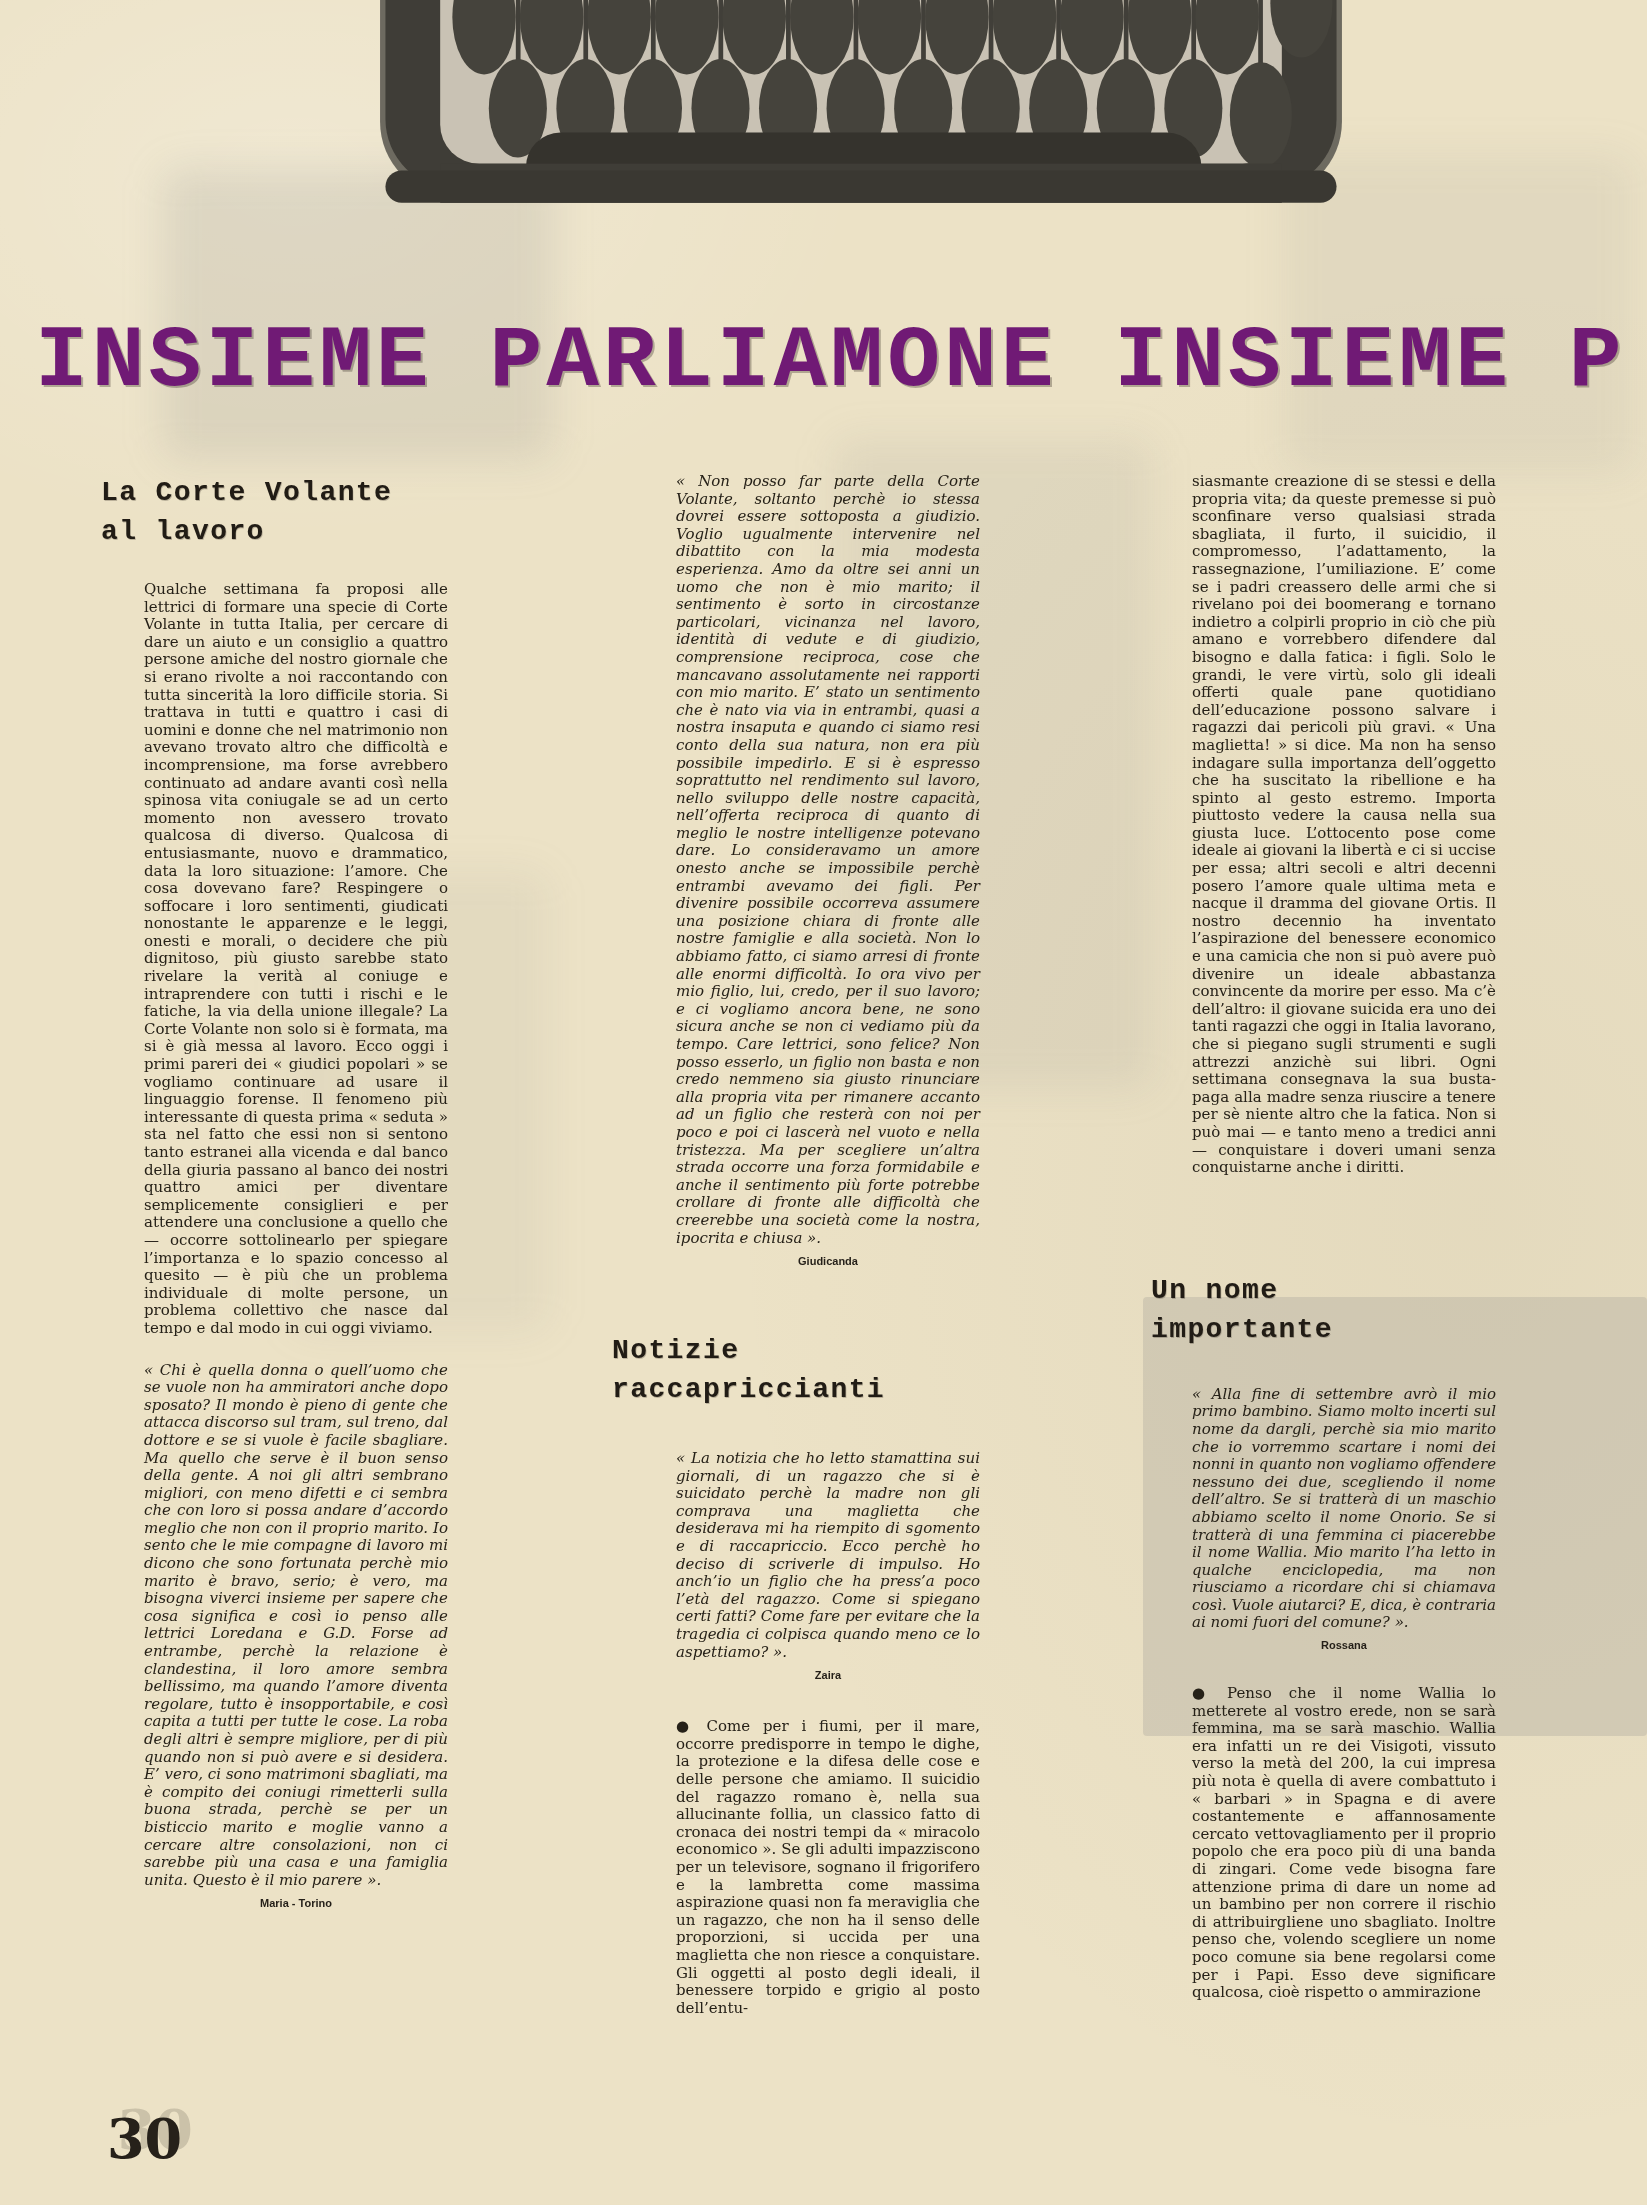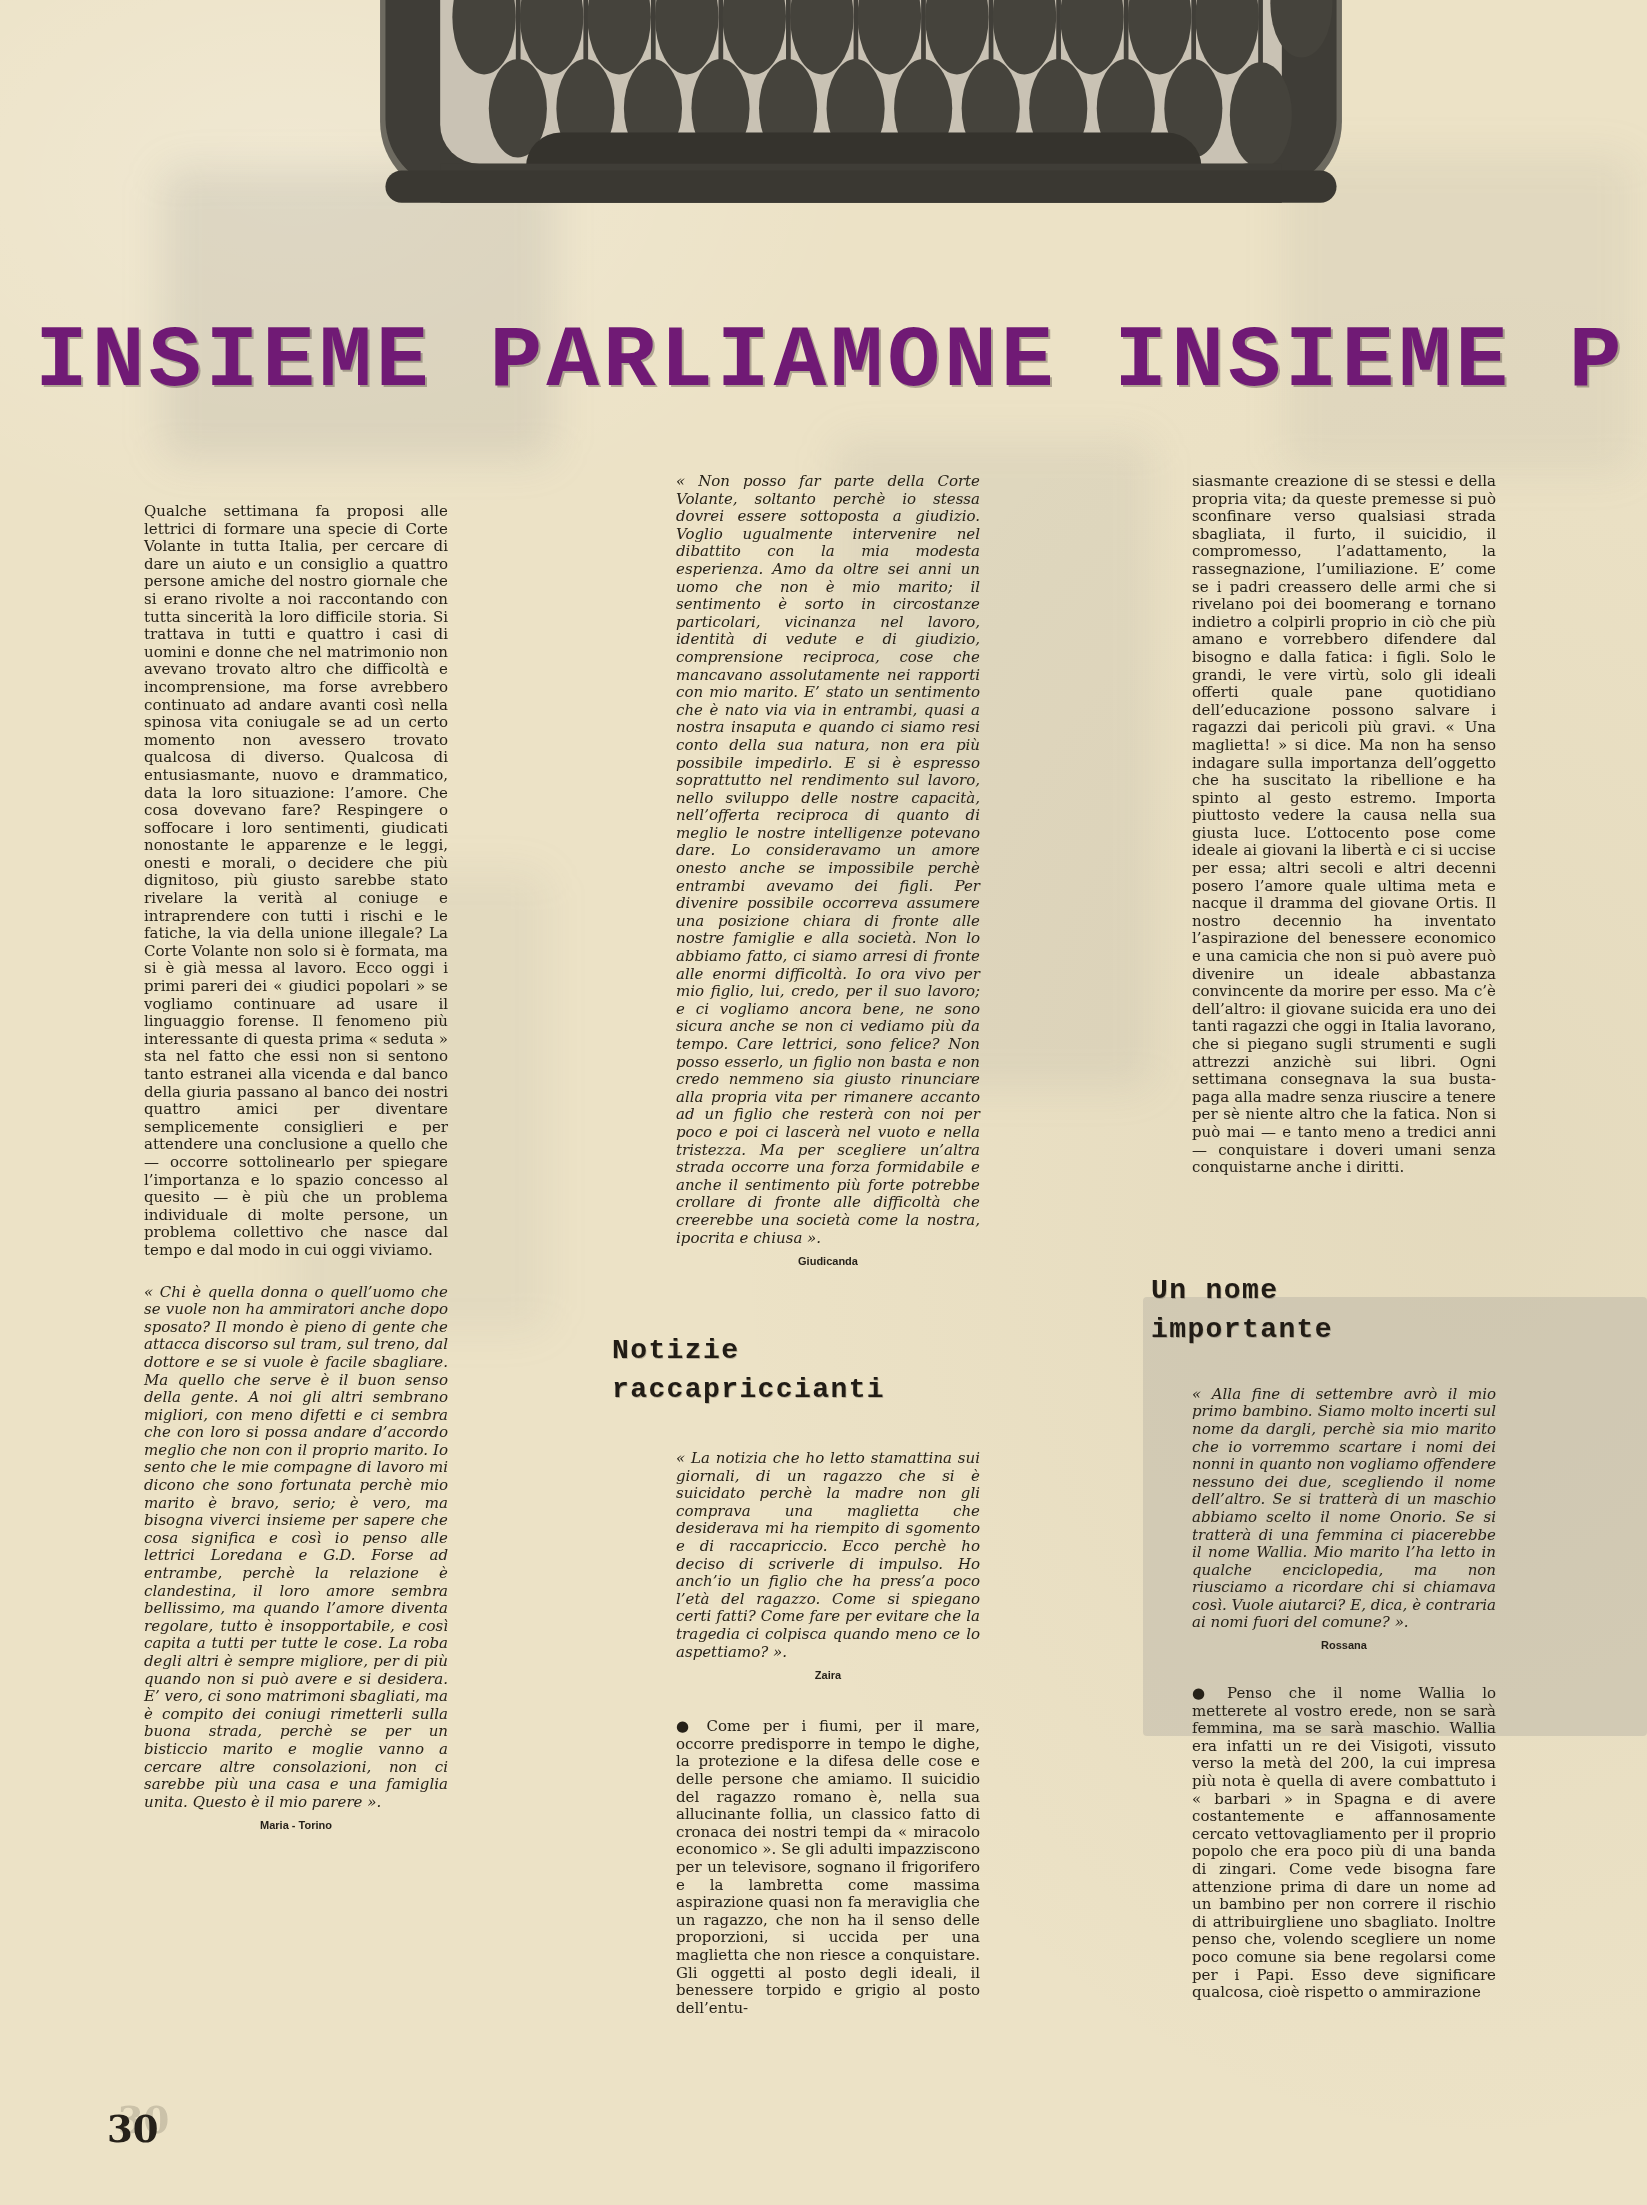--- a/index.html
+++ b/index.html
@@ -47,21 +47,21 @@
   .sig{
     margin:5.4px 0 0 0;font-family:"Liberation Sans","DejaVu Sans",sans-serif;
     font-weight:700;font-size:11px;text-align:center;font-style:normal;color:#241f18;
   }
   .mt-45{margin-top:30px;} .mt-35{margin-top:24px;font-style:italic;} .mt-55{margin-top:37px;}
   .mt-90{margin-top:61px;} .mt-60{margin-top:41px;} .mt-110{margin-top:94px;} .mt-50{margin-top:34px;}
   .bullet{font-style:normal;letter-spacing:0;padding-right:9.5px;}
   .pageno{
     position:absolute;left:107px;top:2107px;
     font-family:"DejaVu Serif","Liberation Serif",serif;font-weight:700;
-    font-size:37px;color:#26211a;
+    font-size:54px;color:#26211a;
     text-shadow:10.8px -9.5px 0 rgba(125,120,104,0.30);
   }
 </style>
 </head>
 <body>
 
 <div class="ghost ghost-a"></div>
 <div class="ghost ghost-b"></div>
 <div class="ghost ghost-c"></div>
 <div class="ghost ghost-d"></div>
@@ -121,20 +121,22 @@
 
     <rect x="222" y="196" width="1000" height="102" rx="51" fill="#35332d"></rect>
     <rect x="95" y="242" width="1246" height="58" fill="#3f3d37"></rect>
     <rect x="14" y="252" width="1408" height="48" rx="24" fill="#3a3832"></rect>
   </svg>
 </div>
 
 <div class="headline">INSIEME PARLIAMONE INSIEME P</div>
 
 <div class="col col-1">
+  <div class="tw-heading outdent-1">La Corte Volante
+al lavoro</div>
   <p class="para mt-45">Qualche settimana fa proposi alle lettrici di formare una specie di Corte Volante in tutta Italia, per cercare di dare un aiuto e un consiglio a quattro persone amiche del nostro giornale che si erano rivolte a noi raccontando con tutta sincerità la loro difficile storia. Si trattava in tutti e quattro i casi di uomini e donne che nel matrimonio non avevano trovato altro che difficoltà e incomprensione, ma forse avrebbero continuato ad andare avanti così nella spinosa vita coniugale se ad un certo momento non avessero trovato qualcosa di diverso. Qualcosa di entusiasmante, nuovo e drammatico, data la loro situazione: l’amore. Che cosa dovevano fare? Respingere o soffocare i loro sentimenti, giudicati nonostante le apparenze e le leggi, onesti e morali, o decidere che più dignitoso, più giusto sarebbe stato rivelare la verità al coniuge e intraprendere con tutti i rischi e le fatiche, la via della unione illegale? La Corte Volante non solo si è formata, ma si è già messa al lavoro. Ecco oggi i primi pareri dei « giudici popolari » se vogliamo continuare ad usare il linguaggio forense. Il fenomeno più interessante di questa prima « seduta » sta nel fatto che essi non si sentono tanto estranei alla vicenda e dal banco della giuria passano al banco dei nostri quattro amici per diventare semplicemente consiglieri e per attendere una conclusione a quello che — occorre sottolinearlo per spiegare l’importanza e lo spazio concesso al quesito — è più che un problema individuale di molte persone, un problema collettivo che nasce dal tempo e dal modo in cui oggi viviamo.</p>
   <p class="letter mt-35">« Chi è quella donna o quell’uomo che se vuole non ha ammiratori anche dopo sposato? Il mondo è pieno di gente che attacca discorso sul tram, sul treno, dal dottore e se si vuole è facile sbagliare. Ma quello che serve è il buon senso della gente. A noi gli altri sembrano migliori, con meno difetti e ci sembra che con loro si possa andare d’accordo meglio che non con il proprio marito. Io sento che le mie compagne di lavoro mi dicono che sono fortunata perchè mio marito è bravo, serio; è vero, ma bisogna viverci insieme per sapere che cosa significa e così io penso alle lettrici Loredana e G.D. Forse ad entrambe, perchè la relazione è clandestina, il loro amore sembra bellissimo, ma quando l’amore diventa regolare, tutto è insopportabile, e così capita a tutti per tutte le cose. La roba degli altri è sempre migliore, per di più quando non si può avere e si desidera. E’ vero, ci sono matrimoni sbagliati, ma è compito dei coniugi rimetterli sulla buona strada, perchè se per un bisticcio marito e moglie vanno a cercare altre consolazioni, non ci sarebbe più una casa e una famiglia unita. Questo è il mio parere ».</p>
   <p class="sig">Maria - Torino</p>
 </div>
 
 <div class="col col-2">
   <p class="letter">« Non posso far parte della Corte Volante, soltanto perchè io stessa dovrei essere sottoposta a giudizio. Voglio ugualmente intervenire nel dibattito con la mia modesta esperienza. Amo da oltre sei anni un uomo che non è mio marito; il sentimento è sorto in circostanze particolari, vicinanza nel lavoro, identità di vedute e di giudizio, comprensione reciproca, cose che mancavano assolutamente nei rapporti con mio marito. E’ stato un sentimento che è nato via via in entrambi, quasi a nostra insaputa e quando ci siamo resi conto della sua natura, non era più possibile impedirlo. E si è espresso soprattutto nel rendimento sul lavoro, nello sviluppo delle nostre capacità, nell’offerta reciproca di quanto di meglio le nostre intelligenze potevano dare. Lo consideravamo un amore onesto anche se impossibile perchè entrambi avevamo dei figli. Per divenire possibile occorreva assumere una posizione chiara di fronte alle nostre famiglie e alla società. Non lo abbiamo fatto, ci siamo arresi di fronte alle enormi difficoltà. Io ora vivo per mio figlio, lui, credo, per il suo lavoro; e ci vogliamo ancora bene, ne sono sicura anche se non ci vediamo più da tempo. Care lettrici, sono felice? Non posso esserlo, un figlio non basta e non credo nemmeno sia giusto rinunciare alla propria vita per rimanere accanto ad un figlio che resterà con noi per poco e poi ci lascerà nel vuoto e nella tristezza. Ma per scegliere un’altra strada occorre una forza formidabile e anche il sentimento più forte potrebbe crollare di fronte alle difficoltà che creerebbe una società come la nostra, ipocrita e chiusa ».</p>
   <p class="sig">Giudicanda</p>
   <div class="tw-heading outdent-2 mt-90">Notizie
 raccapriccianti</div>

